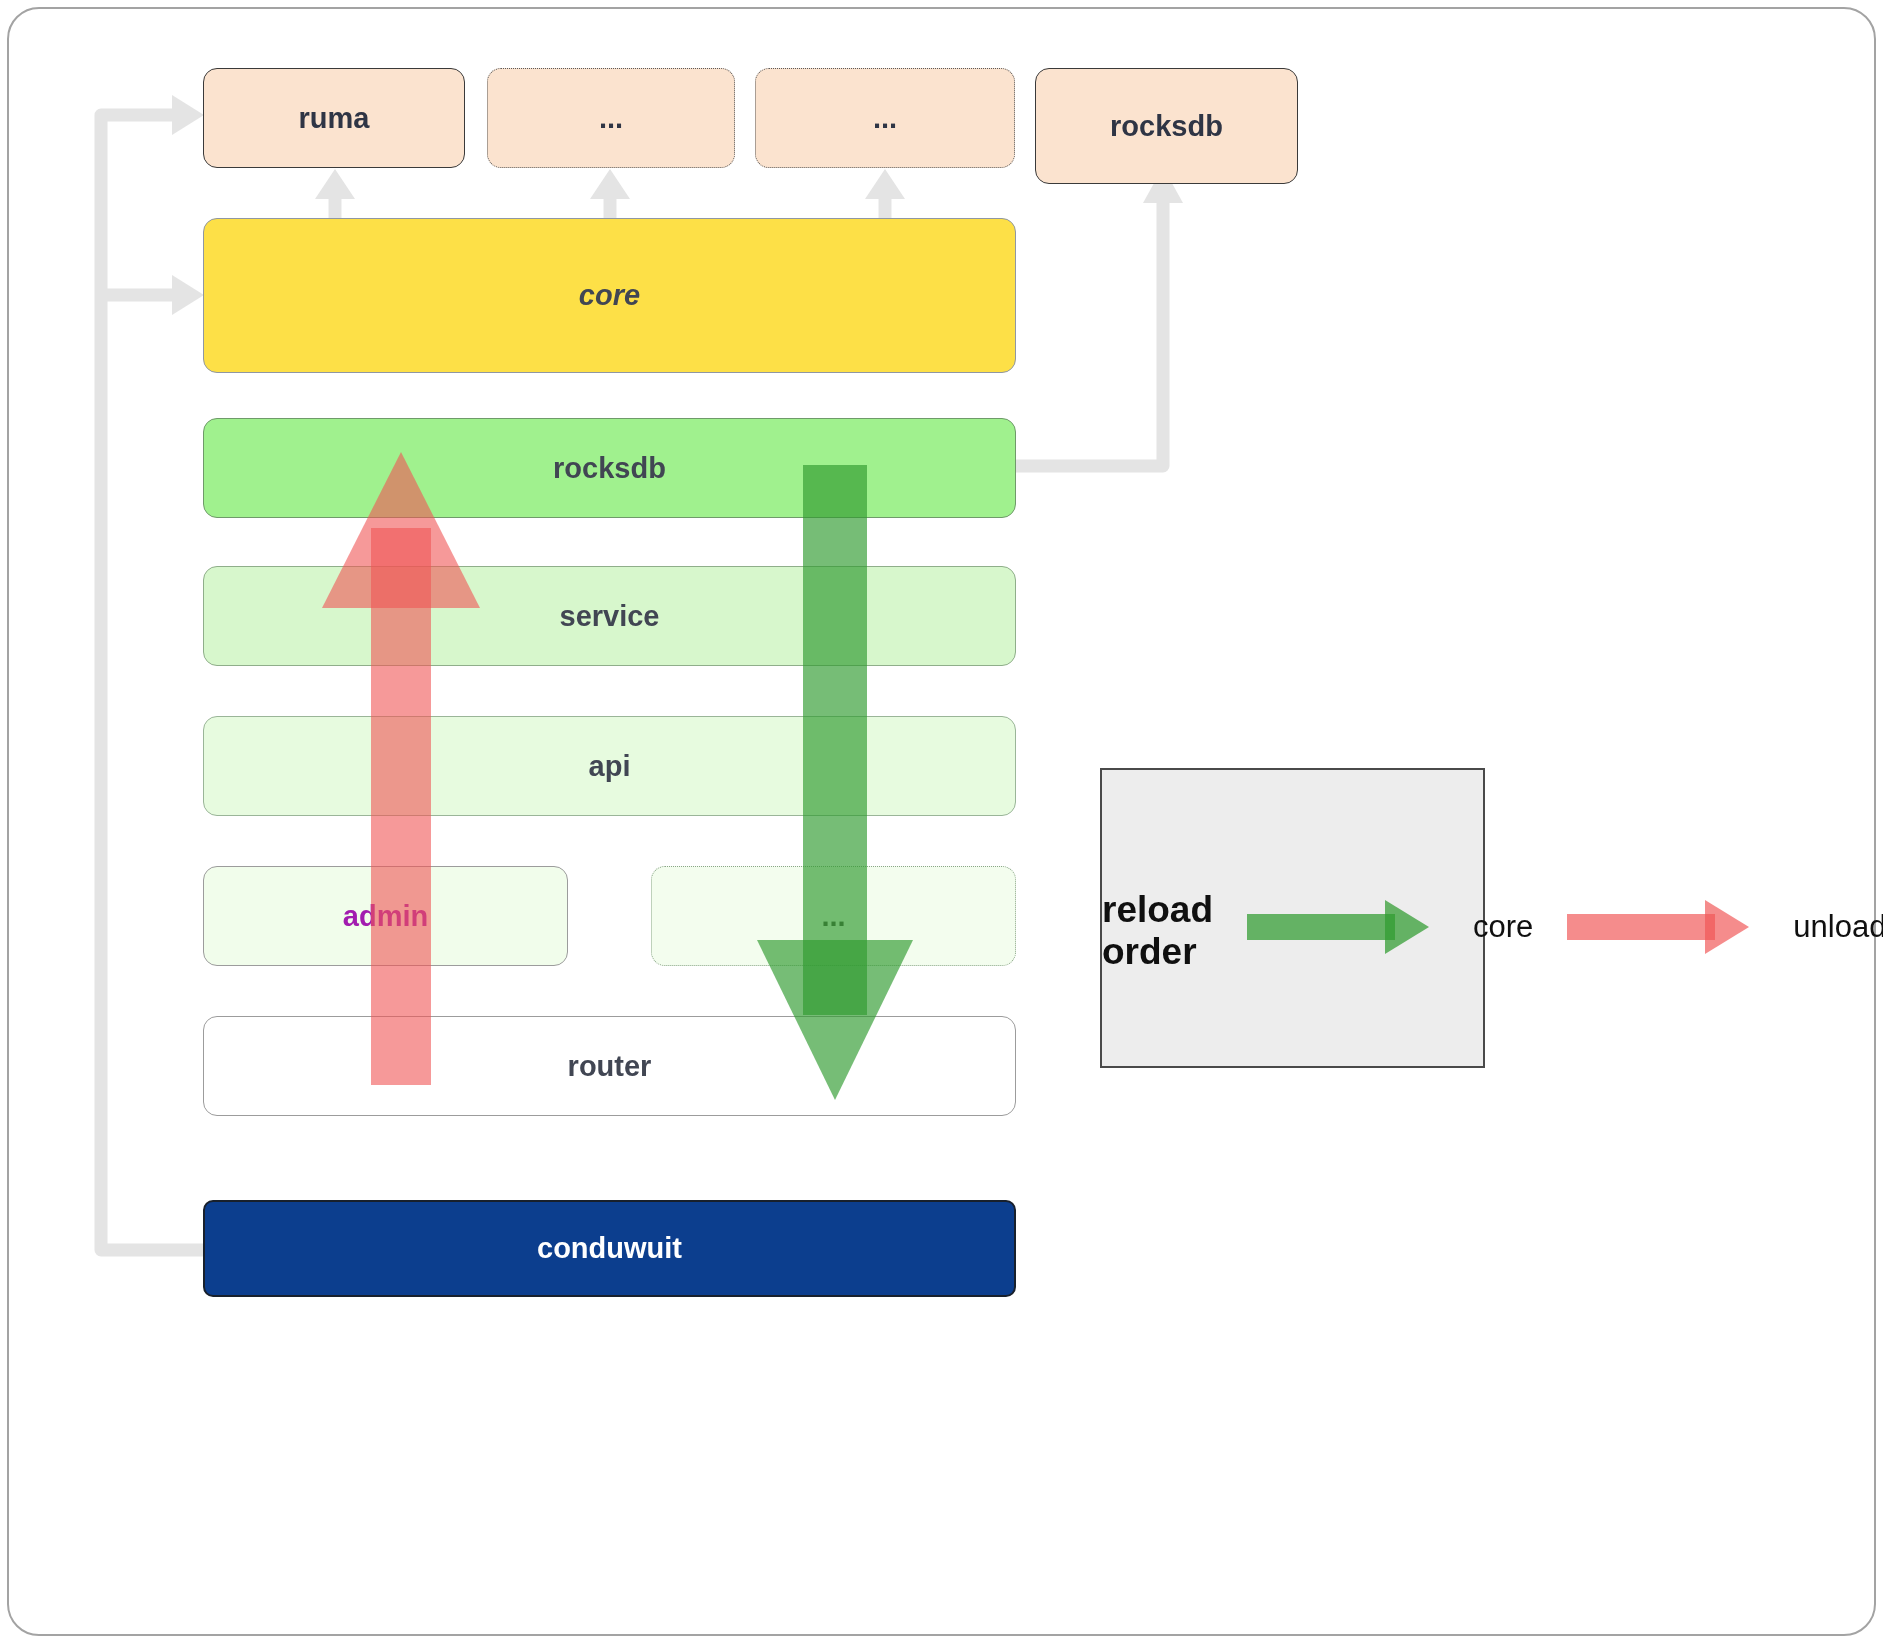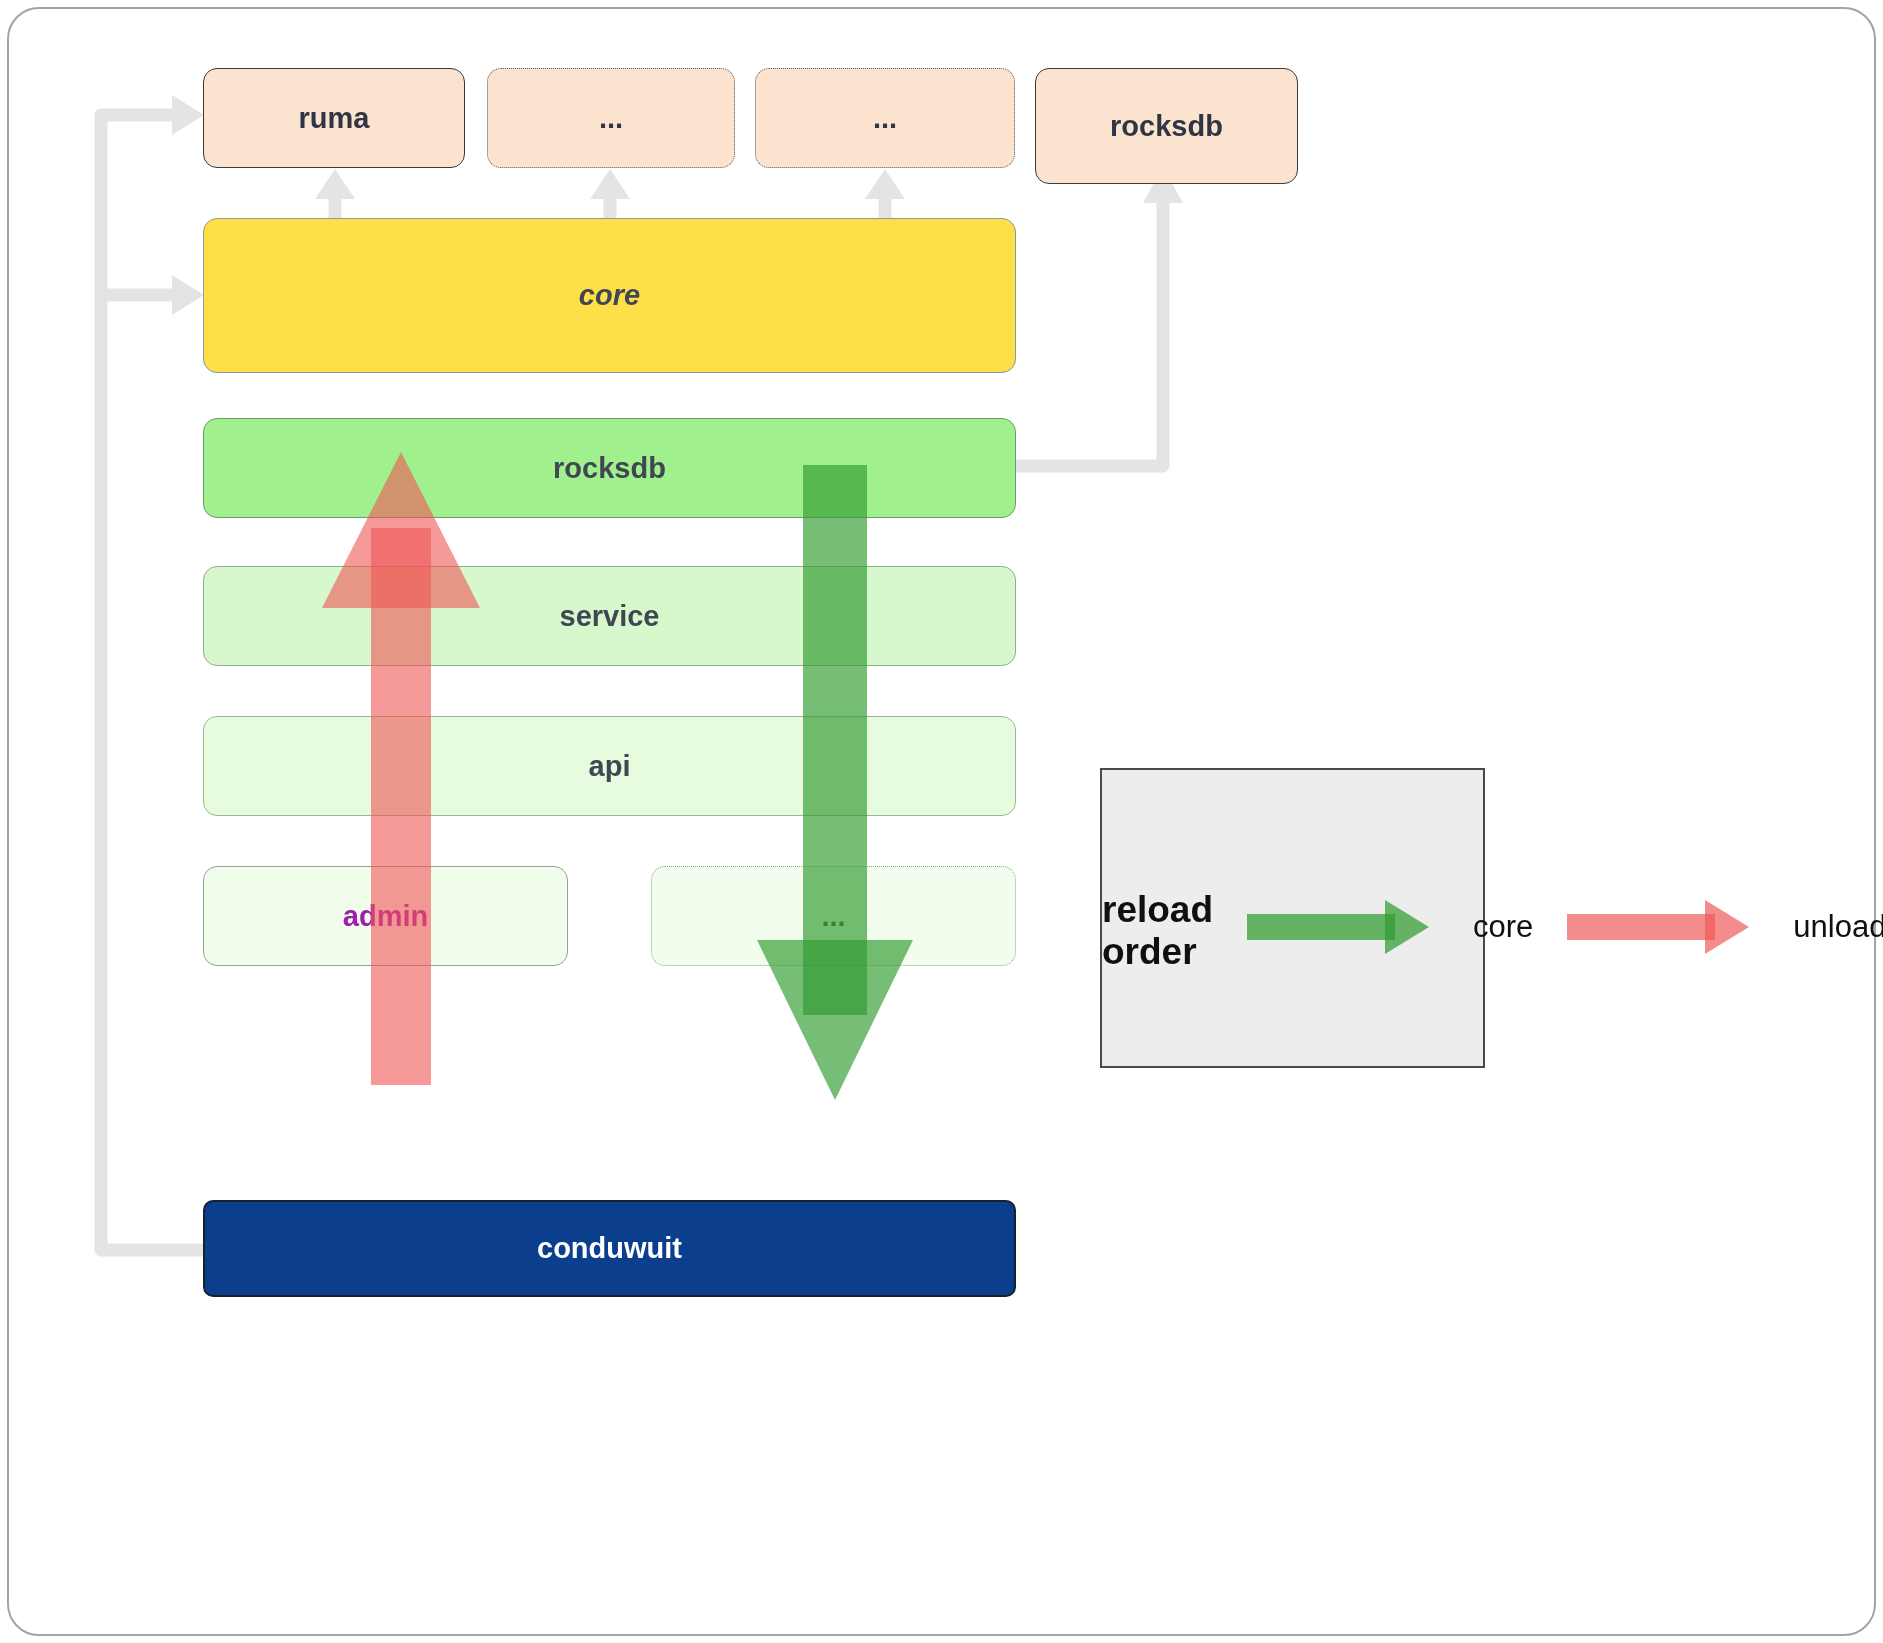--- a/index.html
+++ b/index.html
@@ -102,20 +102,23 @@
   </div>
   <div class="box api">
     <span>api</span>
   </div>
   <div class="box admin">
     <span>admin</span>
   </div>
   <div class="box dots3">
     <span>...</span>
   </div>
+  <div class="box router">
+    <span>router</span>
+  </div>
   <div class="box conduwuit">
     <span>conduwuit</span>
   </div>
 
   <div class="legend">
     <div class="legend-title">reload order</div>
     <div class="legend-row">
       <svg class="arrow-svg" width="190" height="70" viewBox="0 0 190 70">
         <g fill="#2f9b2f" fill-opacity="0.72">
           <rect x="2" y="22" width="148" height="26"></rect>

